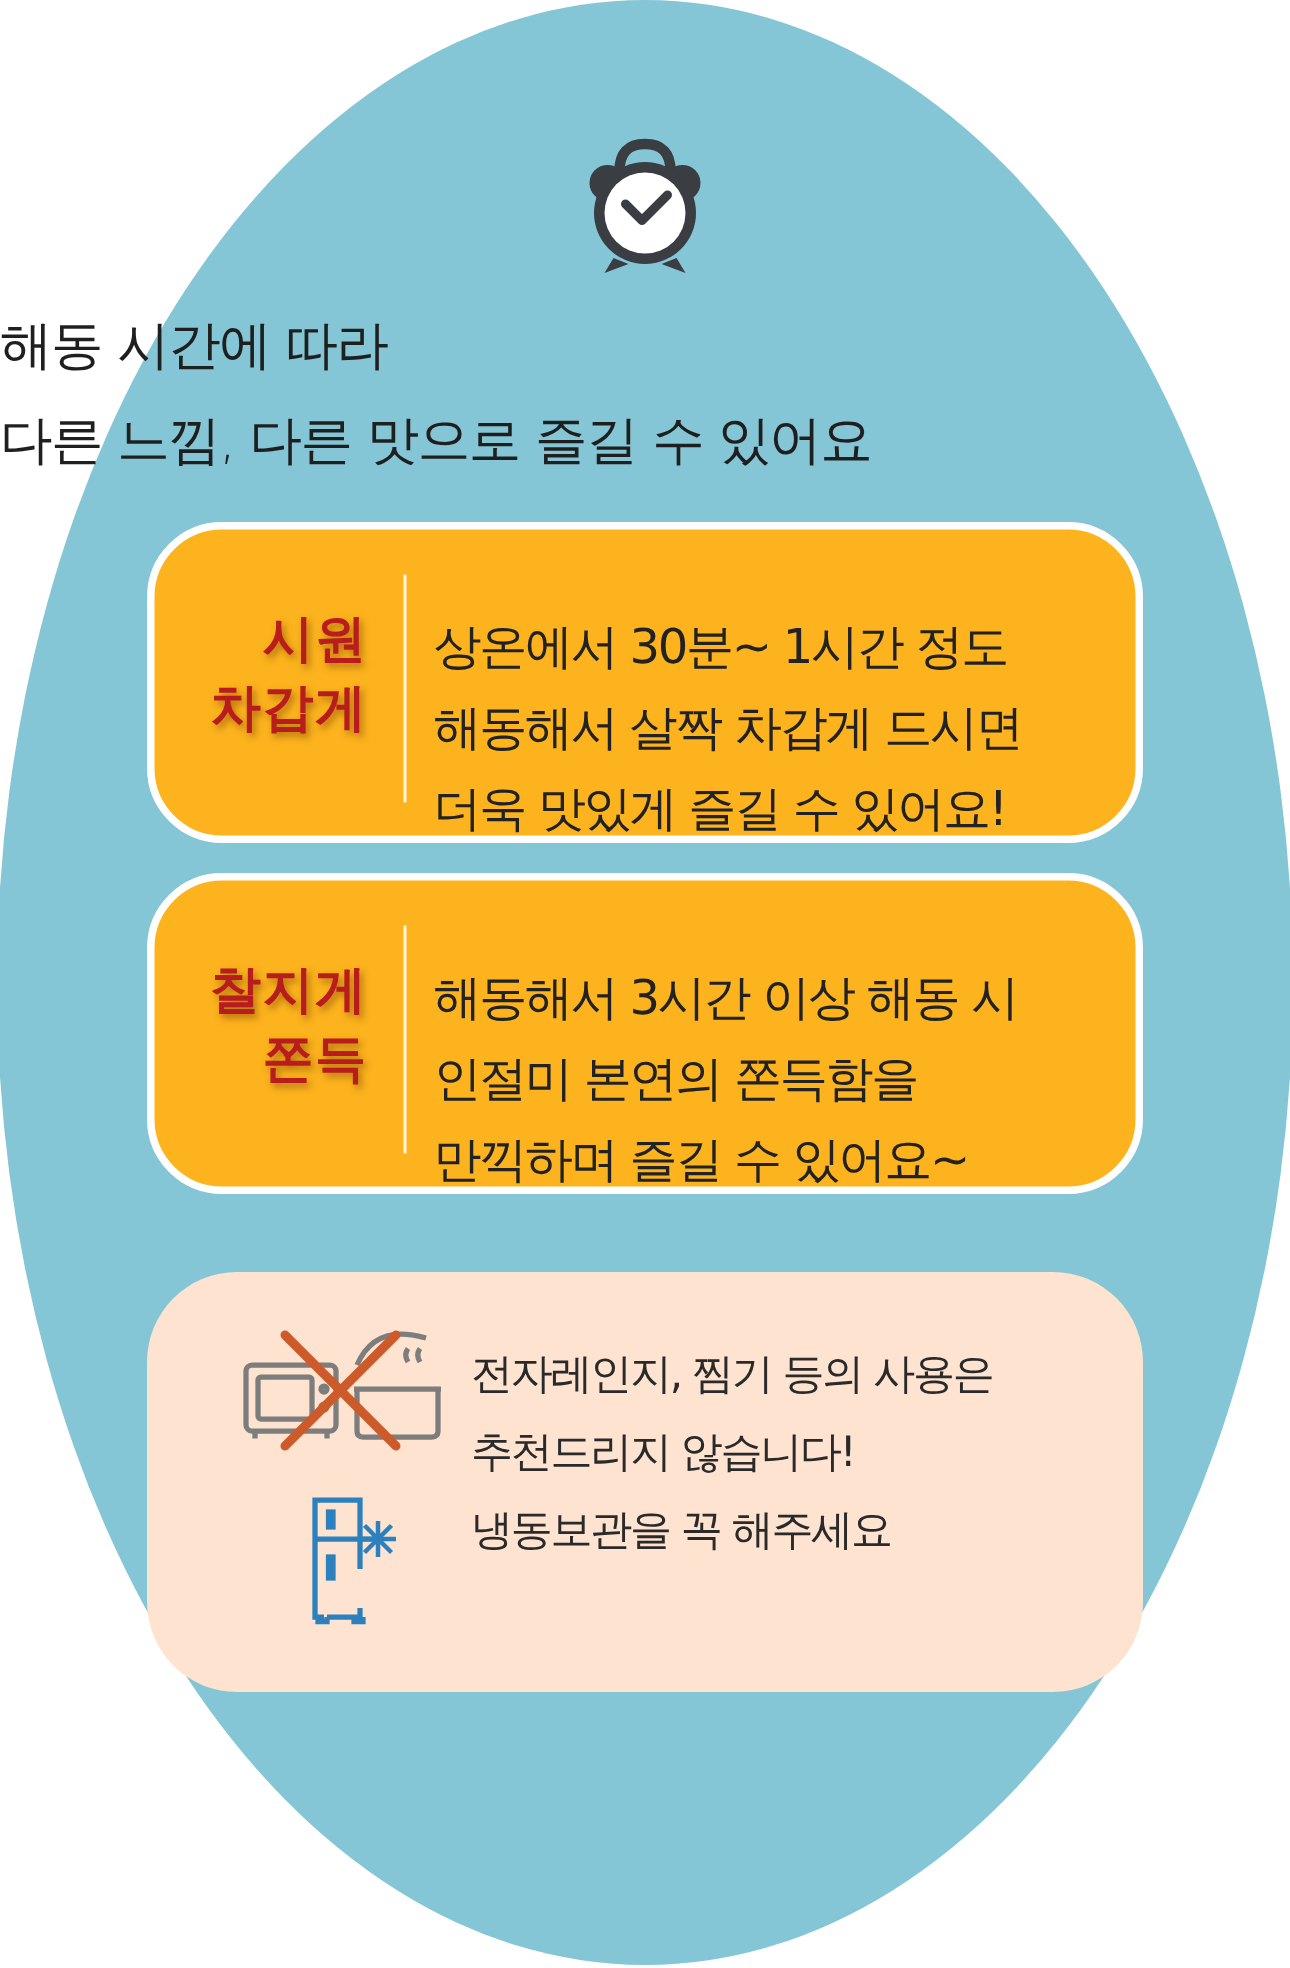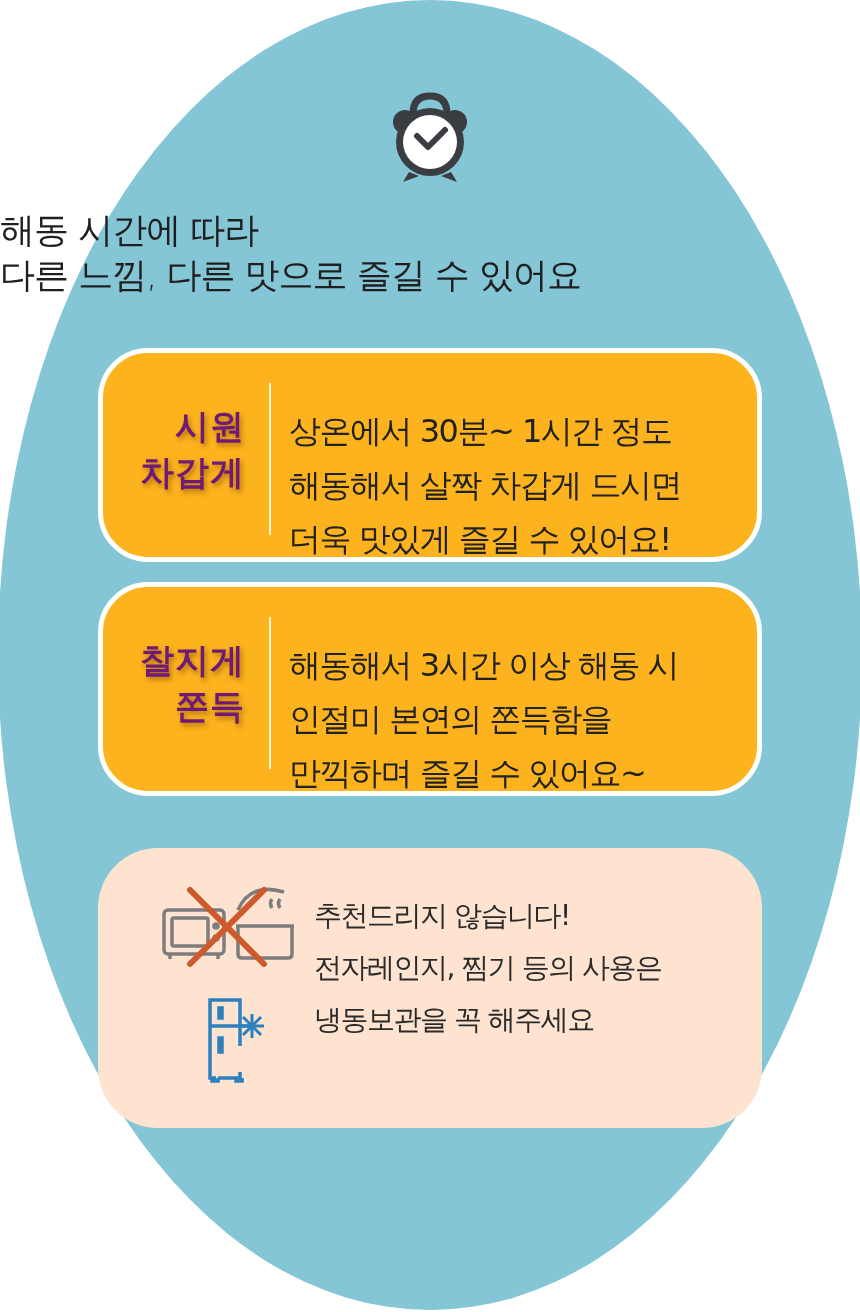--- a/index.html
+++ b/index.html
@@ -1,25 +1,25 @@
 <!DOCTYPE html>
 <html><head>
 <meta charset="utf-8">
 <style>
   html,body{margin:0;padding:0;background:#ffffff;}
   body{width:860px;height:1312px;position:relative;overflow:hidden;font-family:"DejaVu Sans","Liberation Sans",sans-serif;}
   .ellipse{position:absolute;left:-2px;top:0;width:864px;height:1310px;border-radius:50%;background:#84c6d6;}
   .clock{position:absolute;left:391px;top:92px;width:78px;height:92px;}
   .headline{position:absolute;left:0;width:860px;color:#1f1f1f;font-size:35px;letter-spacing:-1px;font-weight:300;}
   .h1{top:207px;}
-  .h2{top:252px;}
+  .h2{top:270px;}
   .card{position:absolute;left:98px;width:664px;background:#fcb31d;border:5px solid #ffffff;border-radius:50px;box-sizing:border-box;}
   .card1{top:348px;height:214px;}
   .card2{top:582px;height:214px;}
-  .card .tag{position:absolute;right:512px;top:50px;text-align:right;color:#701a75;font-weight:bold;font-size:34px;line-height:46px;letter-spacing:1px;text-shadow:2px 3px 5px rgba(120,60,0,0.55);}
+  .card .tag{position:absolute;right:512px;top:50px;text-align:right;color:#b91c1c;font-weight:bold;font-size:34px;line-height:46px;letter-spacing:1px;text-shadow:2px 3px 5px rgba(120,60,0,0.55);}
   .card .divider{position:absolute;left:166px;top:30px;width:2px;height:152px;background:#ffffff;opacity:.85;}
   .card .body{position:absolute;left:186px;top:28px;color:#222222;font-size:32px;line-height:54px;letter-spacing:-1.5px;margin-top:23px;}
   .note{position:absolute;left:98px;top:848px;width:664px;height:280px;background:#fde3d0;border-radius:60px;}
   .note .icons{position:absolute;left:62px;top:22px;width:140px;height:220px;}
   .note .text{position:absolute;left:216px;top:42px;color:#2a2a2a;font-size:28px;line-height:52px;letter-spacing:-1.5px;}
 </style>
 </head>
 <body>
 
 <div class="ellipse"></div>
@@ -88,17 +88,17 @@
       <path d="M52 208 v3 h6 v-3 M76 208 v3 h6 v-3"></path>
       <g transform="translate(92,156)" stroke-width="3">
         <line x1="-12" y1="0" x2="12" y2="0"></line>
         <line x1="0" y1="-12" x2="0" y2="12"></line>
         <line x1="-9" y1="-9" x2="9" y2="9"></line>
         <line x1="-9" y1="9" x2="9" y2="-9"></line>
       </g>
     </g>
   </svg>
   <div class="text">
+    <div>전자레인지, 찜기 등의 사용은</div>
     <div>추천드리지 않습니다!</div>
-    <div>전자레인지, 찜기 등의 사용은</div>
     <div>냉동보관을 꼭 해주세요</div>
   </div>
 </div>
 
 </body></html>

